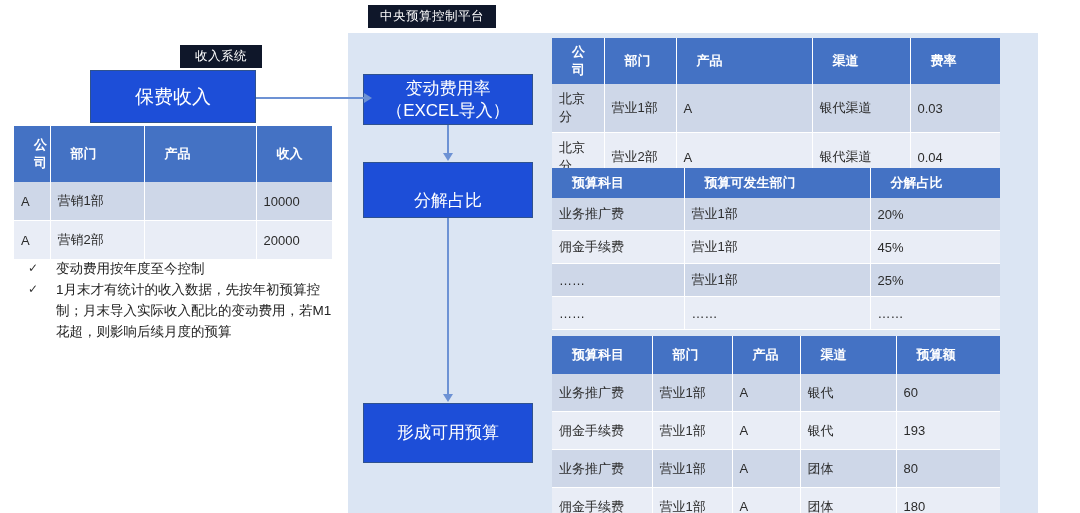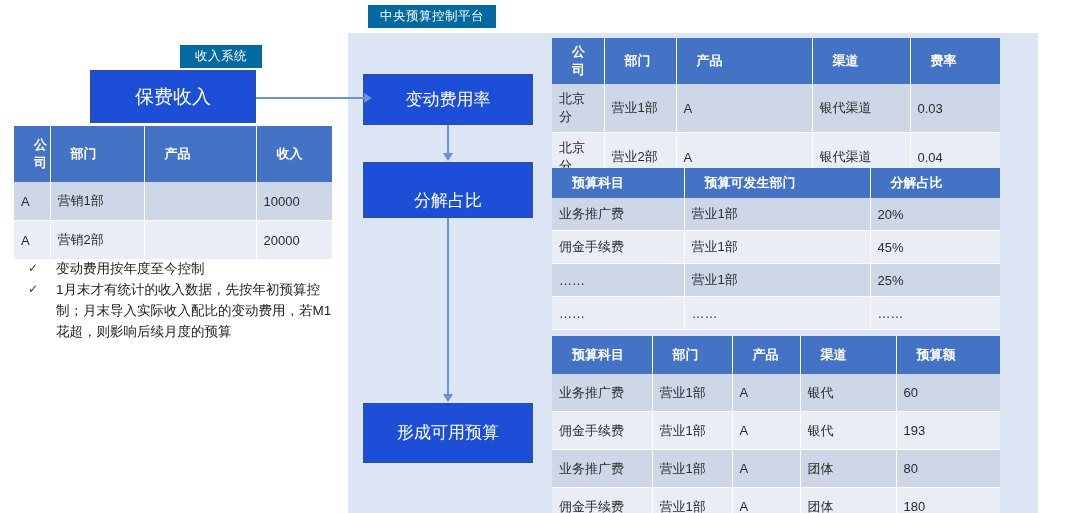--- a/index.html
+++ b/index.html
@@ -20,21 +20,21 @@
   .abs { position: absolute; box-sizing: border-box; }
 
   
   #central-panel {
     left: 348px; top: 33px; width: 690px; height: 480px;
     background: #dbe5f3;
   }
 
   
   .sys-label {
-    background: #0369a1;
+    background: #0f172a;
     color: #ffffff;
     font-size: 12.5px;
     display: flex;
     align-items: center;
     justify-content: center;
     letter-spacing: .5px;
   }
   #label-revenue-system { left: 180px; top: 45px; width: 82px; height: 23px; }
   #label-central-platform { left: 368px; top: 5px; width: 128px; height: 23px; }
 
@@ -166,20 +166,21 @@
 <div class="abs sys-label" id="label-revenue-system">收入系统</div>
 <div class="abs sys-label" id="label-central-platform">中央预算控制平台</div>
 
 <div class="abs proc-box" id="box-premium-income">
   <span>保费收入</span>
 </div>
 
 <div class="abs proc-box" id="box-variable-rate">
   <span>
     <span>变动费用率</span><br>
+    <span>（EXCEL导入）</span>
   </span>
 </div>
 
 <div class="abs proc-box" id="box-breakdown-ratio">
   <span>
     <br>
     <span>分解占比</span>
   </span>
 </div>
 

